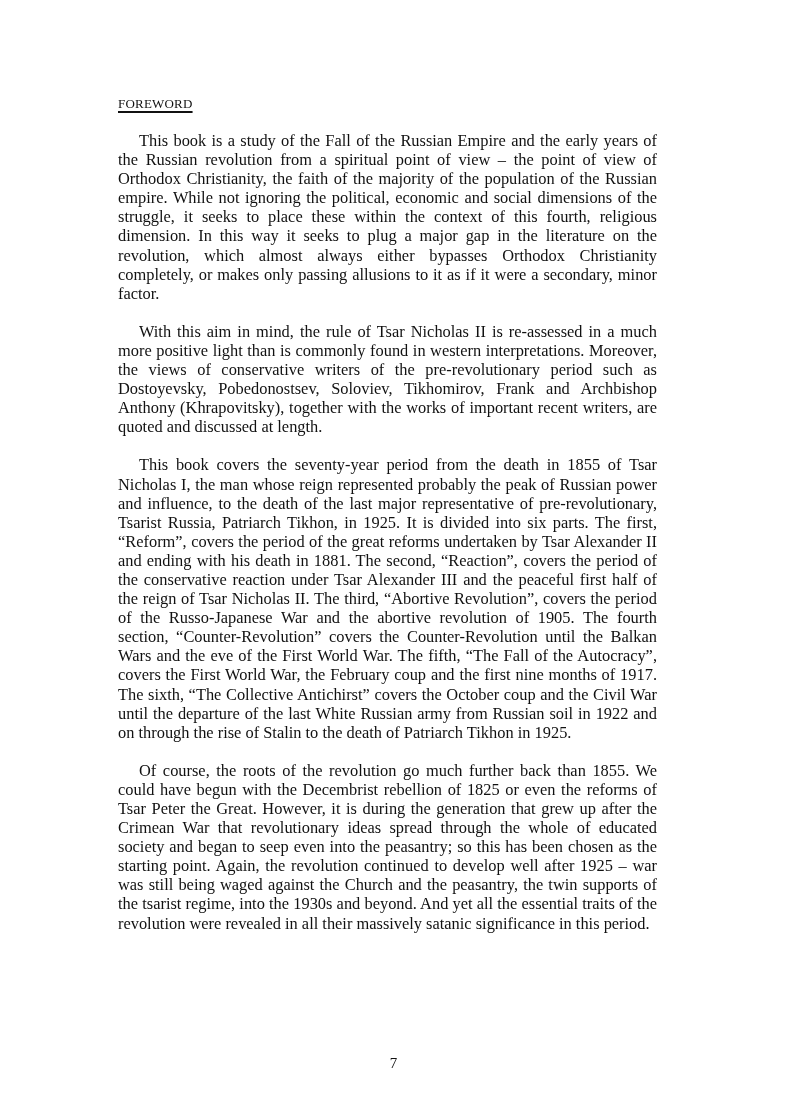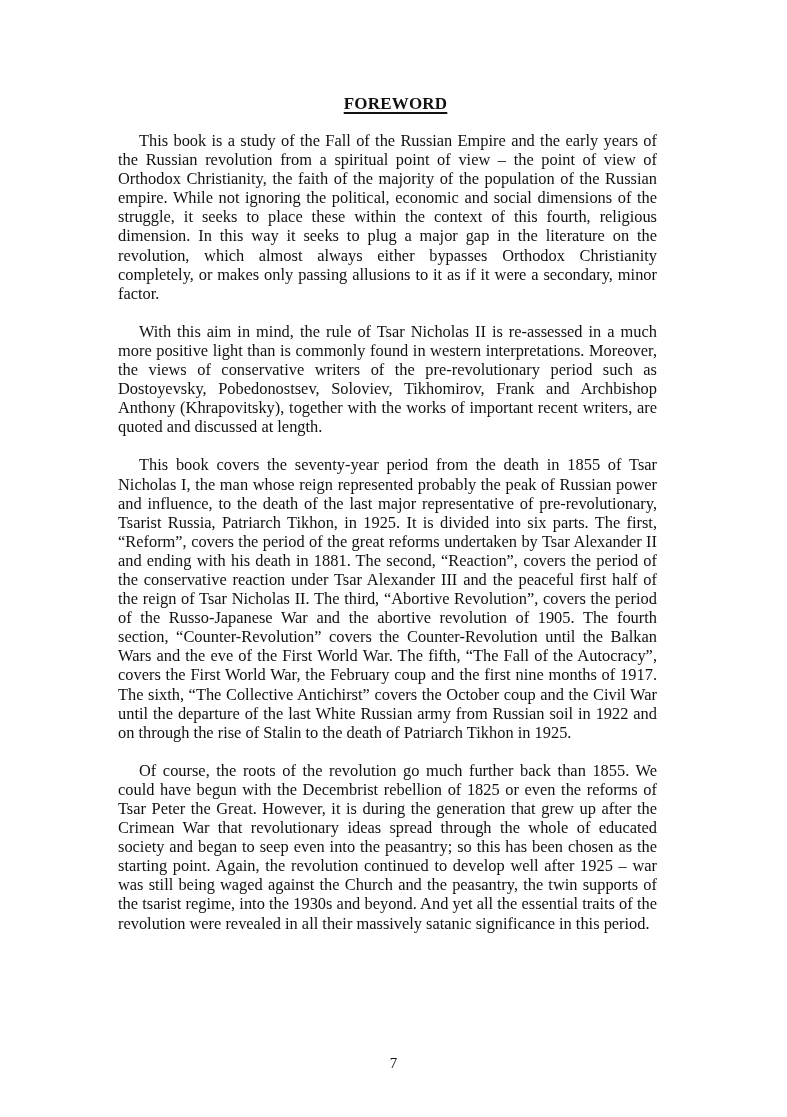--- a/index.html
+++ b/index.html
@@ -15,23 +15,22 @@
       font-family: "Liberation Serif", "DejaVu Serif", serif;
       color: #111111;
     }
     .page {
       position: absolute;
       left: 118px;
       top: 92px;
       width: 555px;
     }
     .title {
-      text-align: center;
-      font-weight: bold;
-      font-size: 17px;
+      font-weight: normal;
+      font-size: 13px;
       text-decoration: underline;
       text-underline-offset: 3px;
       text-decoration-thickness: 1.5px;
       margin: 0 0 15px 0;
       letter-spacing: 0.2px;
       line-height: 24px;
     }
     .para {
       font-size: 16.4px;
       line-height: 19.1px;

